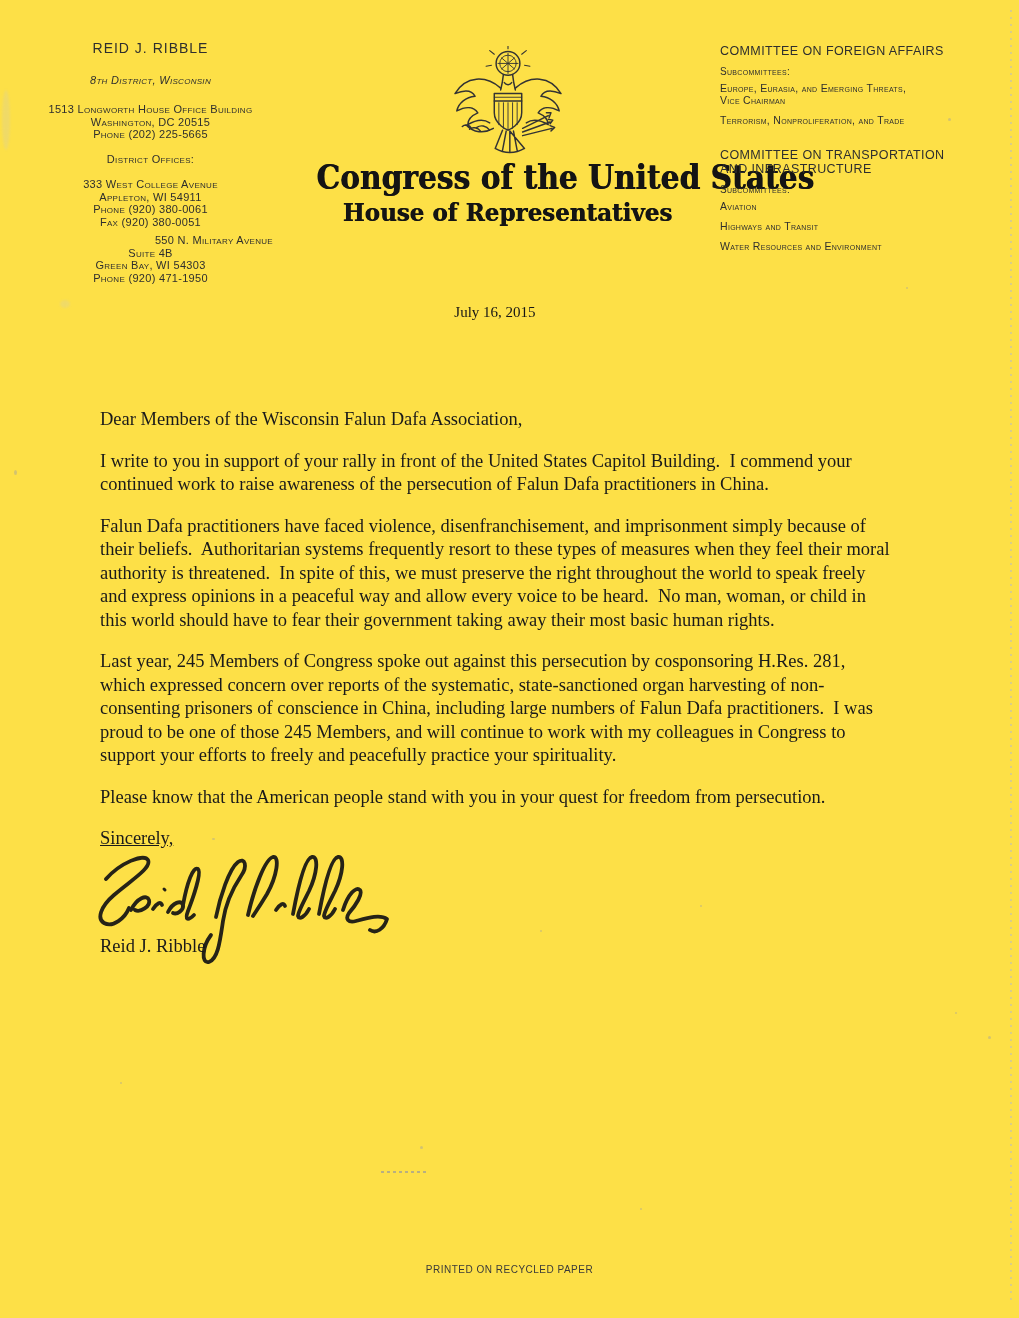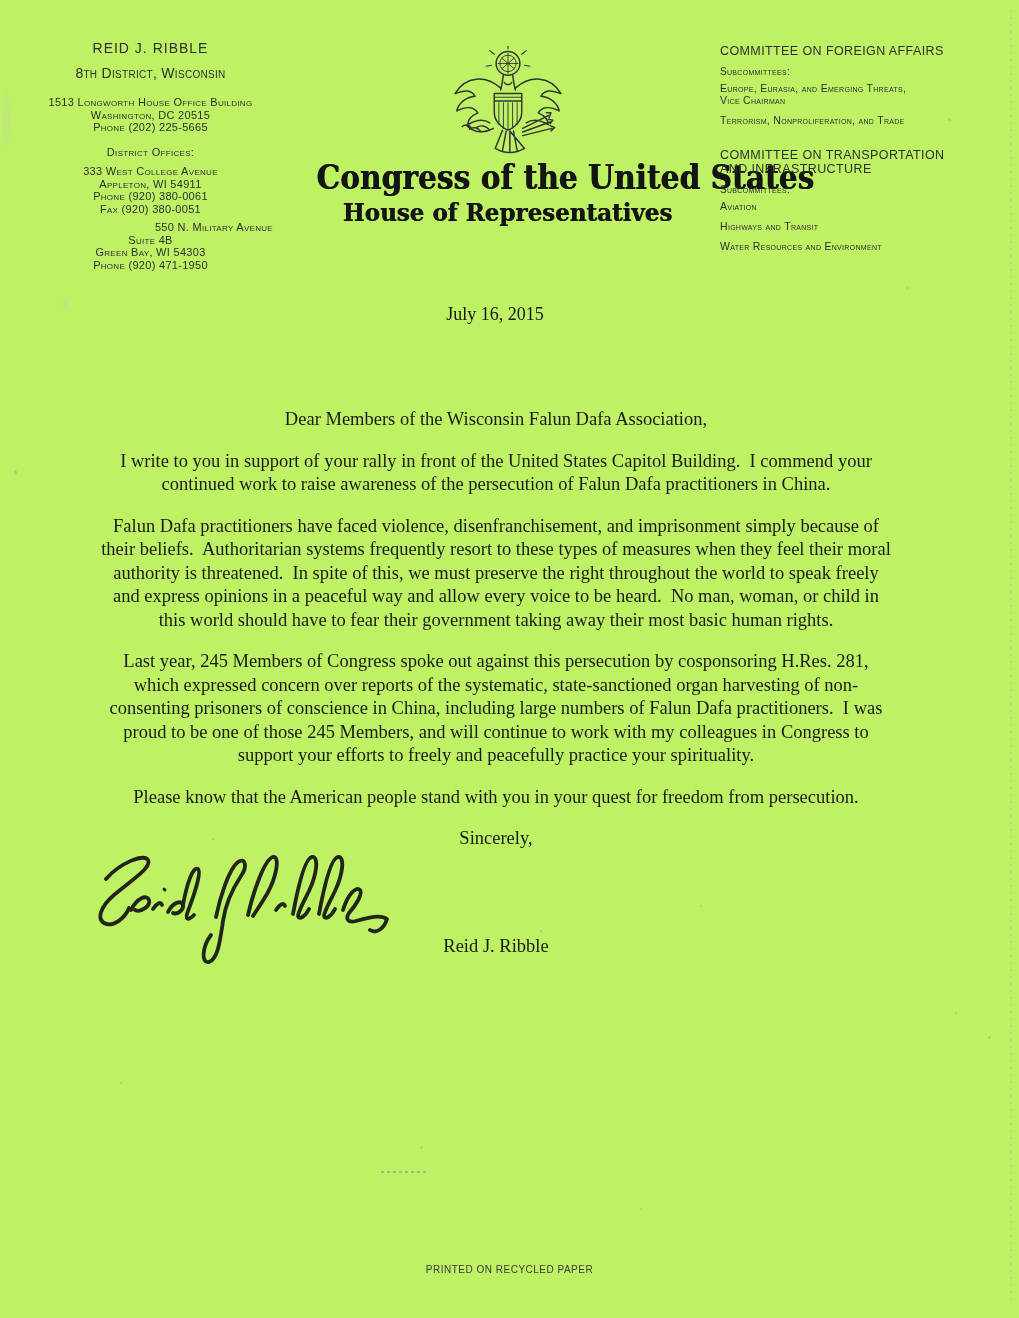--- a/index.html
+++ b/index.html
@@ -1,49 +1,49 @@
 <!DOCTYPE html>
 <html><head>
 <meta charset="utf-8">
 <style>
   html,body{margin:0;padding:0;background:#e9e9e7;}
   .page{
     position:relative;width:1019px;height:1318px;margin:0 auto;
-    background:#bef264;overflow:hidden;
+    background:#fde047;overflow:hidden;
     font-family:"Liberation Serif",serif;color:#191919;
   }
   
   .lh-left{position:absolute;left:28px;top:40px;width:245px;text-align:center;
     font-family:"Liberation Sans",sans-serif;color:#2e2e2e;}
   .lh-name{font-size:14px;letter-spacing:1px;line-height:16px;}
   .sc{font-variant:small-caps;letter-spacing:.3px;}
-  .lh-district{font-size:14px;line-height:13px;margin-top:11px;}
+  .lh-district{font-size:11px;line-height:13px;margin-top:18px;font-style:italic;}
   .lh-addr{font-size:11px;line-height:12.5px;}
-  .gap16{margin-top:16px;} .gap12{margin-top:12px;} .gap6{margin-top:6px;text-align:right;} .gap3{margin-top:7px;text-align:center;}
+  .gap16{margin-top:16px;} .gap12{margin-top:12px;} .gap6{margin-top:6px;text-align:right;} .gap3{margin-top:13px;text-align:center;}
   .lh-center{position:absolute;left:295px;top:46px;width:425px;text-align:center;}
   .seal{display:block;margin:0 auto;}
   .lh-title{font-family:"DejaVu Serif",serif;font-weight:700;font-size:33px;line-height:36px;
     white-space:nowrap;transform:scaleX(.9);transform-origin:center;margin-top:6px;color:#141414;
     text-shadow:.7px 0 0 #141414;}
   .lh-subtitle{font-family:"DejaVu Serif",serif;font-weight:700;font-size:25px;line-height:28px;
     white-space:nowrap;transform:scaleX(.92);transform-origin:center;margin-top:3px;color:#141414;
     text-shadow:.6px 0 0 #141414;}
   .lh-right{position:absolute;left:720px;top:44px;width:295px;text-align:left;
     font-family:"Liberation Sans",sans-serif;color:#2e2e2e;}
   .cmte{font-size:12.5px;line-height:14px;letter-spacing:.4px;}
   .sub-label{font-size:10px;line-height:11px;margin-top:8px;}
   .sub-line{font-size:10.5px;line-height:12px;}
   .gap8{margin-top:8px;} .gap14{margin-top:22px;} .gap5{margin-top:5px;}
   
   .date{position:absolute;left:100px;top:304px;width:790px;text-align:center;
-    font-size:18px;color:#151515;}
-  .body{position:absolute;left:100px;top:390px;width:792px;font-size:18.5px;line-height:23.5px;color:#1a1a1a;text-align:center;}
+    font-size:15px;color:#151515;}
+  .body{position:absolute;left:100px;top:390px;width:792px;font-size:18.5px;line-height:23.5px;color:#1a1a1a;}
   .body p{margin:18px 0 0 0;white-space:pre-wrap;}
   .salutation{margin:0;}
-  .closing{margin-top:22px;}
+  .closing{margin-top:22px;text-decoration:underline;}
   .sig-block{position:relative;height:66px;}
   .sig-ink{position:absolute;left:-10px;top:-10px;pointer-events:none;}
   .sig-name{margin:0;} .sig-title{margin:0;}
   
   .footer{position:absolute;left:0;top:1264px;width:100%;text-align:center;
     font-family:"Liberation Sans",sans-serif;font-size:10px;letter-spacing:.5px;color:#3a3a3a;}
   .scan-edge{position:absolute;left:1010px;top:10px;width:2px;height:1290px;opacity:.55;
     background:repeating-linear-gradient(180deg,#bdbdbd 0 2px,transparent 2px 7px);}
   .scan-dash{position:absolute;left:381px;top:1171px;width:46px;height:2px;opacity:.7;
     background:repeating-linear-gradient(90deg,#9a9a9a 0 3px,transparent 3px 6px);}

